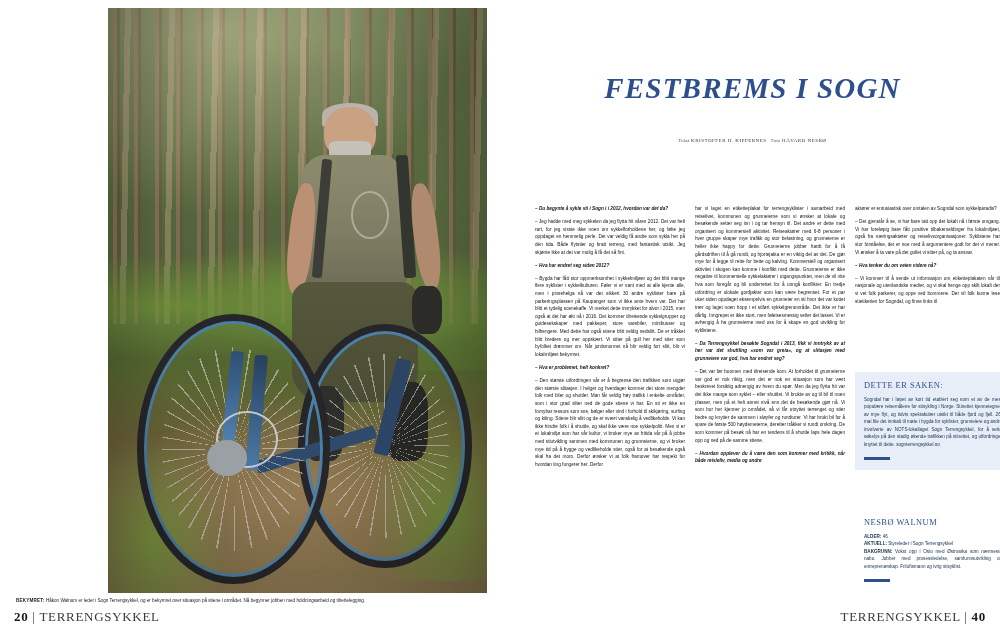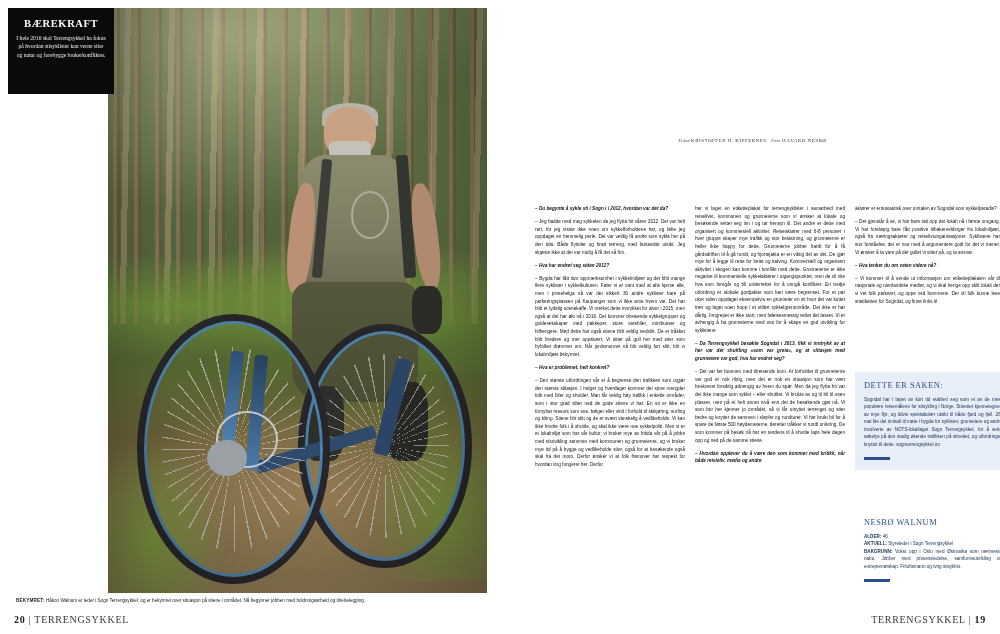--- a/index.html
+++ b/index.html
@@ -233,21 +233,21 @@
     line-height: 1.45;
     color: #1c1c1c;
   }
   .caption b { font-weight: bold; letter-spacing: 0.2px; }
 
   
   .folio {
     position: absolute;
     bottom: 9px;
     font-family: "Liberation Serif", serif;
-    font-size: 10px;
+    font-size: 13px;
     letter-spacing: 0.7px;
     color: #3a3a3a;
   }
   .folio-left { left: 14px; }
   .folio-right { right: 14px; }
   .folio .pagenum { font-weight: bold; color: #1a1a1a; }
 
   
   .article { position: absolute; left: 505px; top: 0; width: 495px; height: 634px; }
 
@@ -383,37 +383,34 @@
         </div>
         <div class="fork-l"></div>
         <div class="fork-r"></div>
         <div class="rotor"></div>
         <div class="hub hub-front"></div>
       </div>
     </div>
     <div class="photo-vignette"></div>
   </div>
 
-  <div class="barekraft">
-    <div class="barekraft-title">BÆREKRAFT</div>
-    <div class="barekraft-body">I hele 2016 skal Terrengsykkel ha fokus på hvordan stisyklister kan verne stier og natur og forebygge brukerkonflikter.</div>
-  </div>
 
   <div class="caption">
     <b>BEKYMRET:</b>
     <span>Håkon Walnum er leder i Sogn Terrengsykkel, og er bekymret over situasjon på stiene i området. Nå begynner jobben med holdningsarbeid og tilrettelegging.</span>
   </div>
 
   <div class="folio folio-left">
     <span class="pagenum">20</span>
     <span>|</span>
     <span>TERRENGSYKKEL</span>
   </div>
 
   <div class="article">
+    <div class="headline">FESTBREMS I SOGN</div>
     <div class="byline">
       <span class="lbl">Tekst</span>
       <span class="nm">KRISTOFFER H. KIPPERNES</span>
       &nbsp;
       <span class="lbl">Foto</span>
       <span class="nm">HÅVARD NESBØ</span>
     </div>
 
     <div class="cols">
       <div class="col">
@@ -454,16 +451,16 @@
         <div><span class="k">ALDER:</span><span> 46</span></div>
         <div><span class="k">AKTUELL:</span><span> Styreleder i Sogn Terrengsykkel</span></div>
         <div><span class="k">BAKGRUNN:</span><span> Vokst opp i Oslo med Østmarka som nærmeste nabo. Jobber med prosessledelse, samfunnsutvikling og entreprenørskap. Friluftsmann og ivrig stisyklist.</span></div>
       </div>
     <div class="fb-rule"></div>
   </div>
 
   <div class="folio folio-right">
     <span>TERRENGSYKKEL</span>
     <span>|</span>
-    <span class="pagenum">19</span>
+    <span class="pagenum">40</span>
   </div>
 
 </div>
 
 </body></html>

